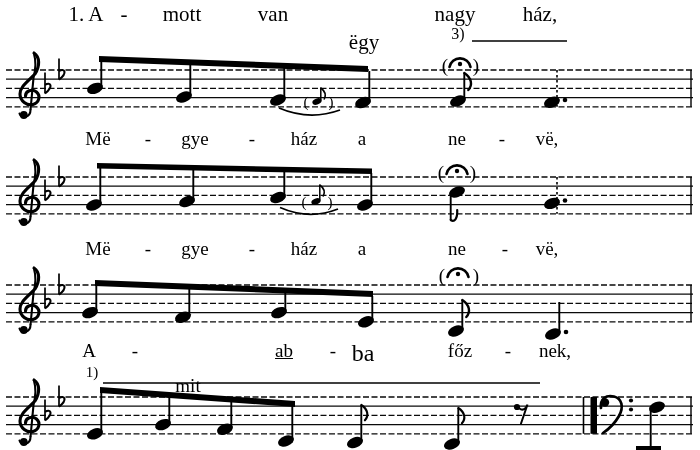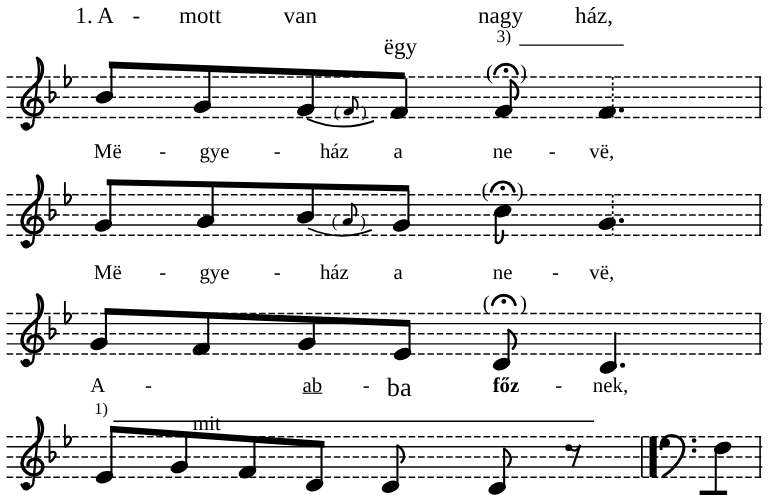--- a/index.html
+++ b/index.html
@@ -249,21 +249,21 @@
         <span class="syll" style="left: 505px; top: 239px; font-size: 19px;">-</span>
         <span class="syll" style="left: 547px; top: 239px; font-size: 19px;">vë,</span>
       </div>
       <div>
         <span class="syll" style="left: 89px; top: 341px; font-size: 19px;">A</span>
         <span class="syll" style="left: 135px; top: 341px; font-size: 19px;">-</span>
         <span class="syll" style="left: 188px; top: 341px; font-size: 19px; margin-top: 35px;">mit</span>
         <span class="syll" style="left: 284px; top: 341px; font-size: 19px; text-decoration: underline;">ab</span>
         <span class="syll" style="left: 333px; top: 341px; font-size: 19px;">-</span>
         <span class="syll" style="left: 363px; top: 341px; font-size: 24px;">ba</span>
-        <span class="syll" style="left: 460px; top: 341px; font-size: 19px; font-weight: bold;">főz</span>
+        <span class="syll" style="left: 460px; top: 341px; font-size: 19px;">főz</span>
         <span class="syll" style="left: 508px; top: 341px; font-size: 19px;">-</span>
         <span class="syll" style="left: 555px; top: 341px; font-size: 19px;">nek,</span>
       </div>
     </div>
   <div id="annotations-layer" class="layer">
       <div class="ann" style="left: 458px; top: 26px; font-size: 16px;">3)</div>
       <div class="ann" style="left: 92px; top: 365px; font-size: 15px;">1)</div>
     </div>
 </div>
 

